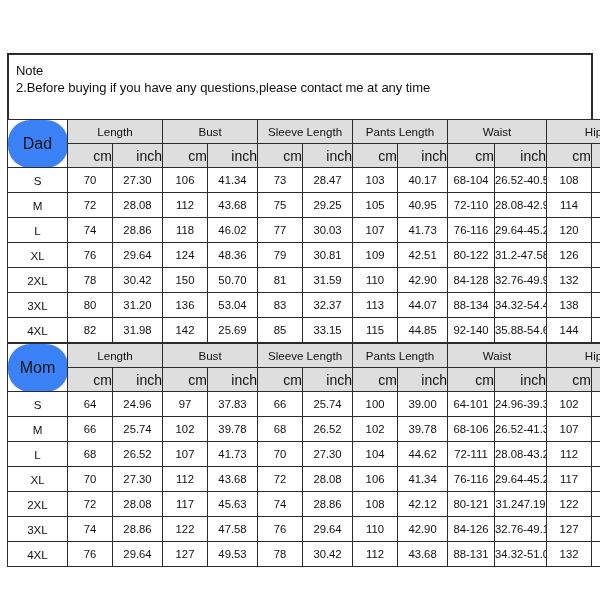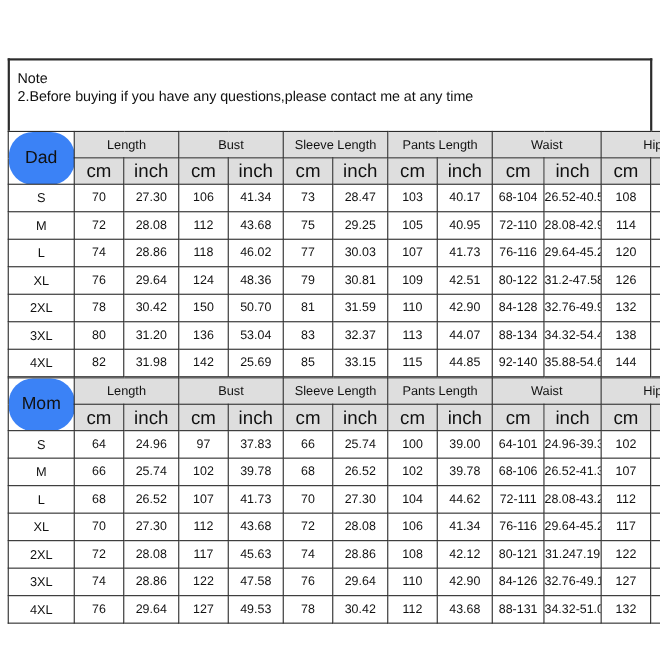--- a/index.html
+++ b/index.html
@@ -67,21 +67,22 @@
   }
   table.size-table thead td {
     background: #dedede;
     font-size: 11.6px;
   }
   table.size-table thead td.grouphead {
     height: 23px;
   }
   table.size-table thead td.unithead {
     height: 23px;
-    font-size: 17px;
+    font-size: 14px;
+    text-align: right;
   }
   table.size-table thead td.corner {
     background: #3b82f6;
     font-size: 16px;
     border-radius: 22px;
   }
   table.size-table tbody td {
     background: #ffffff;
     height: 24px;
   }

